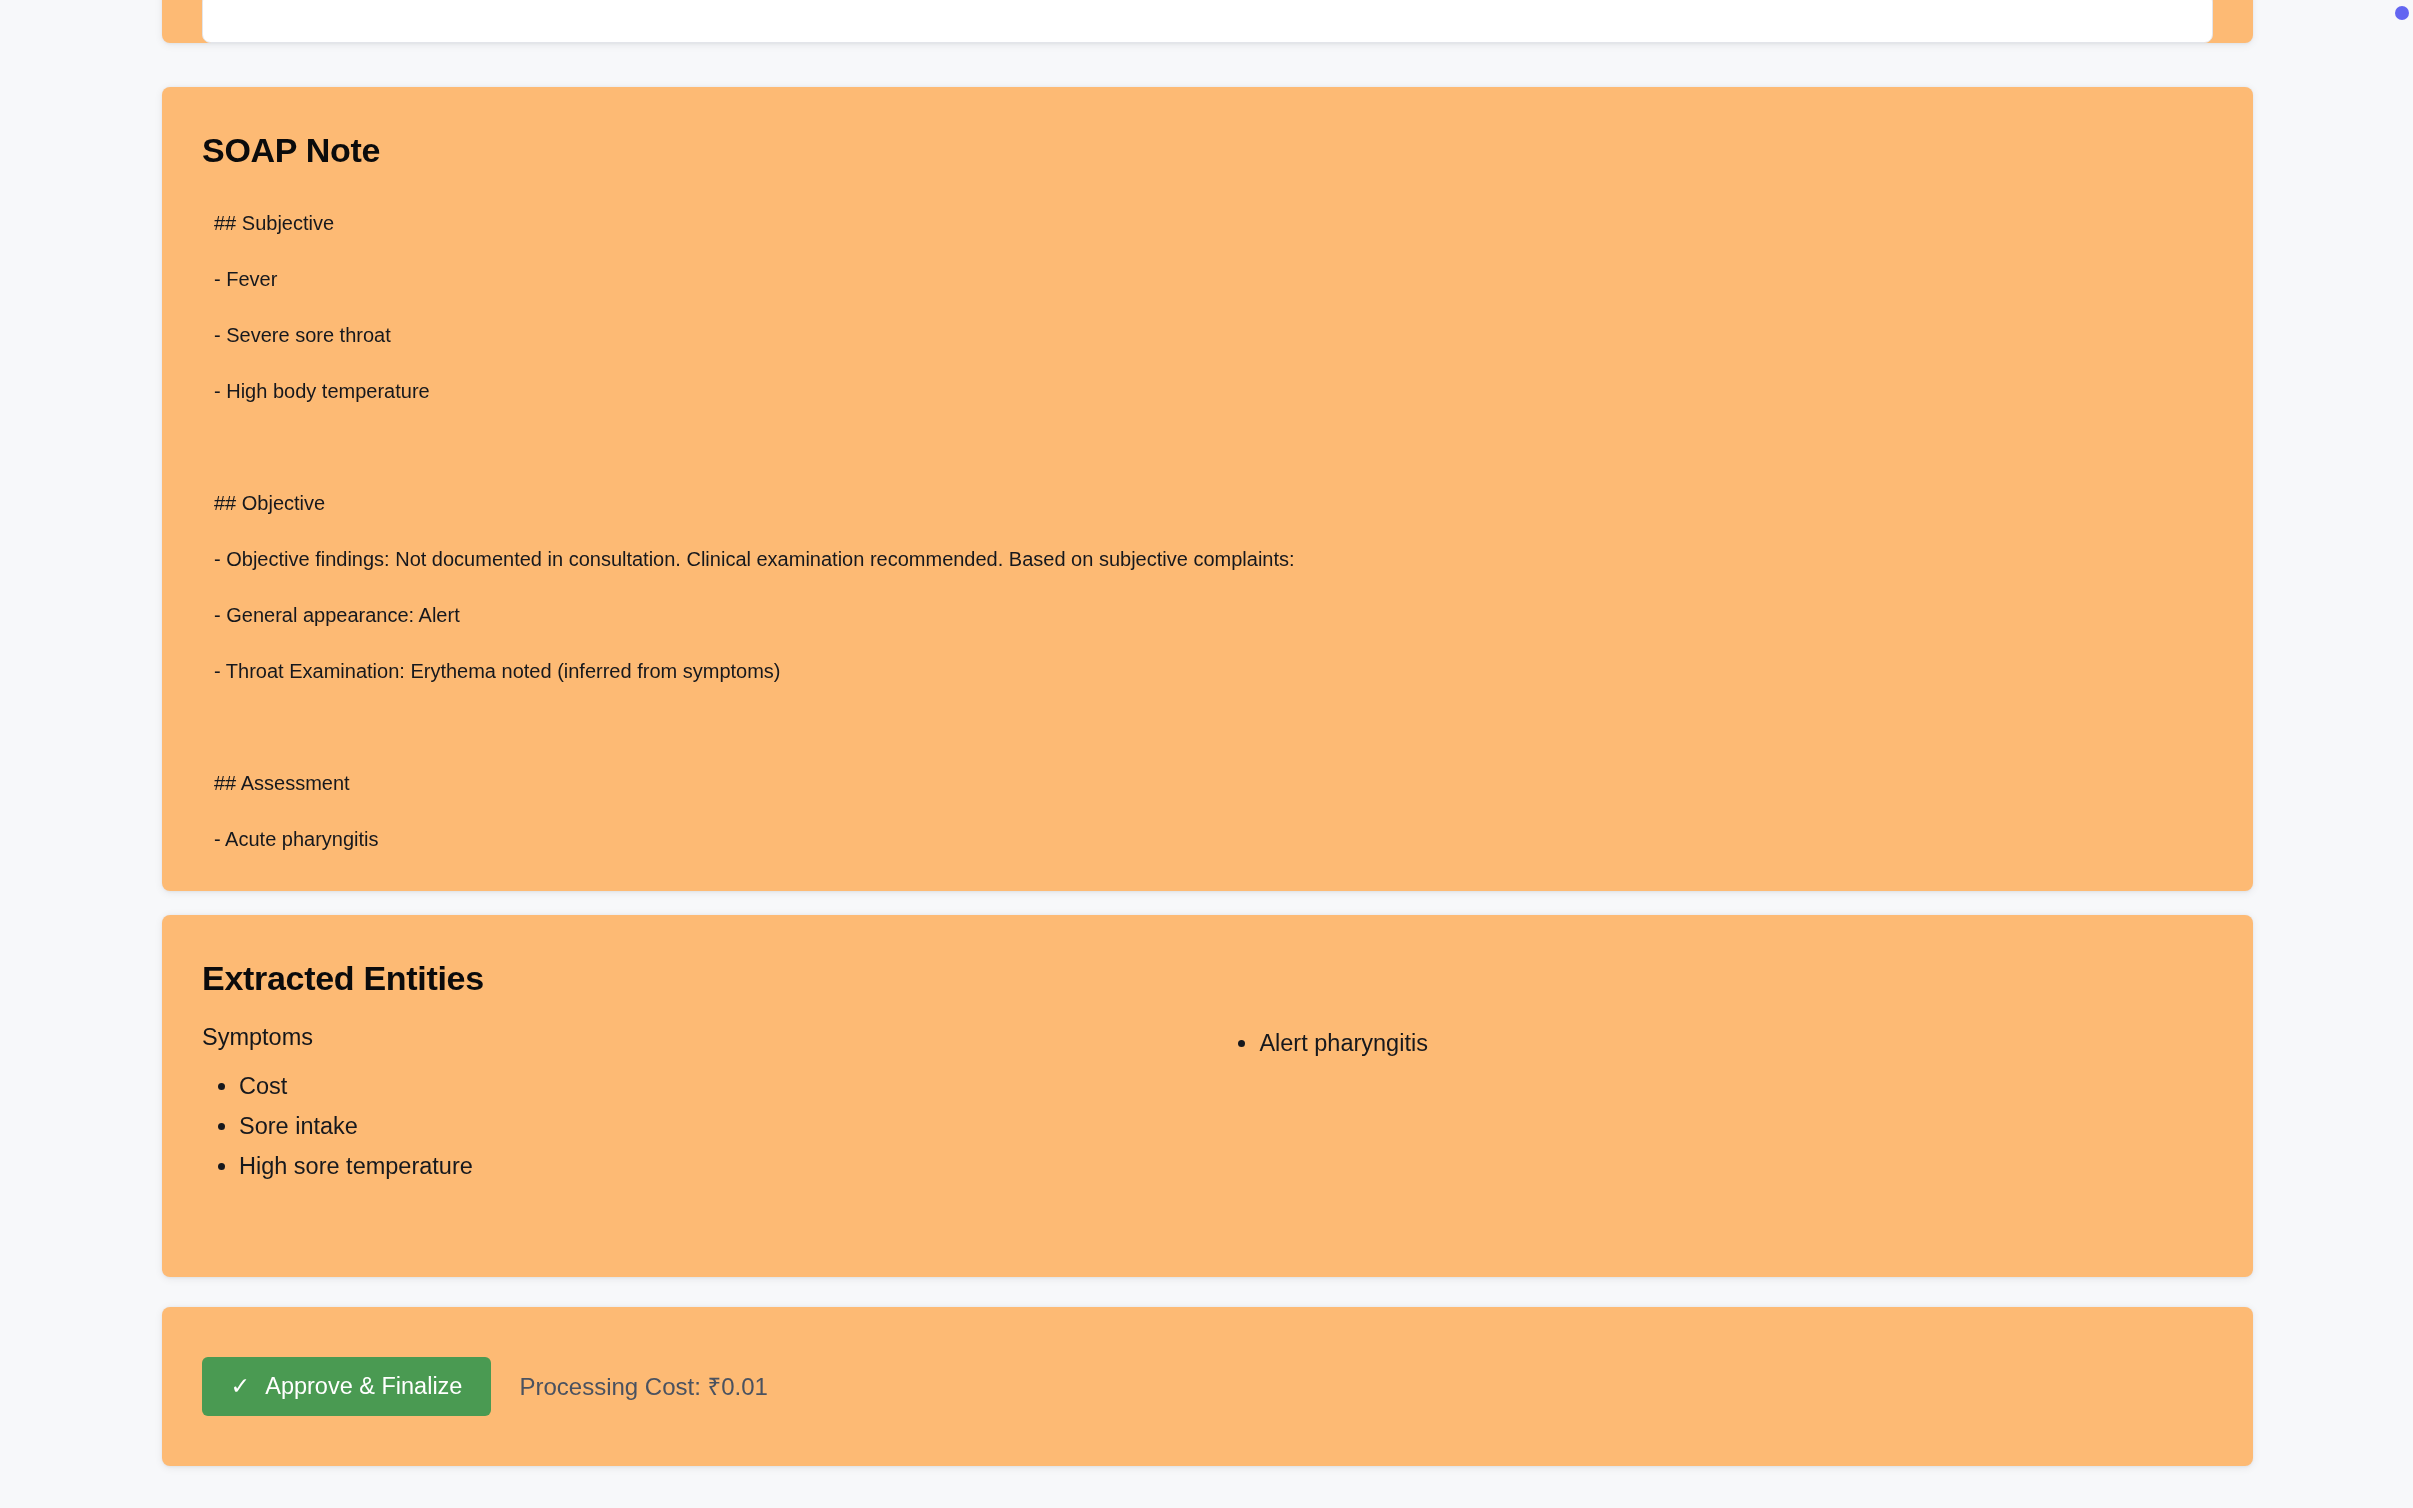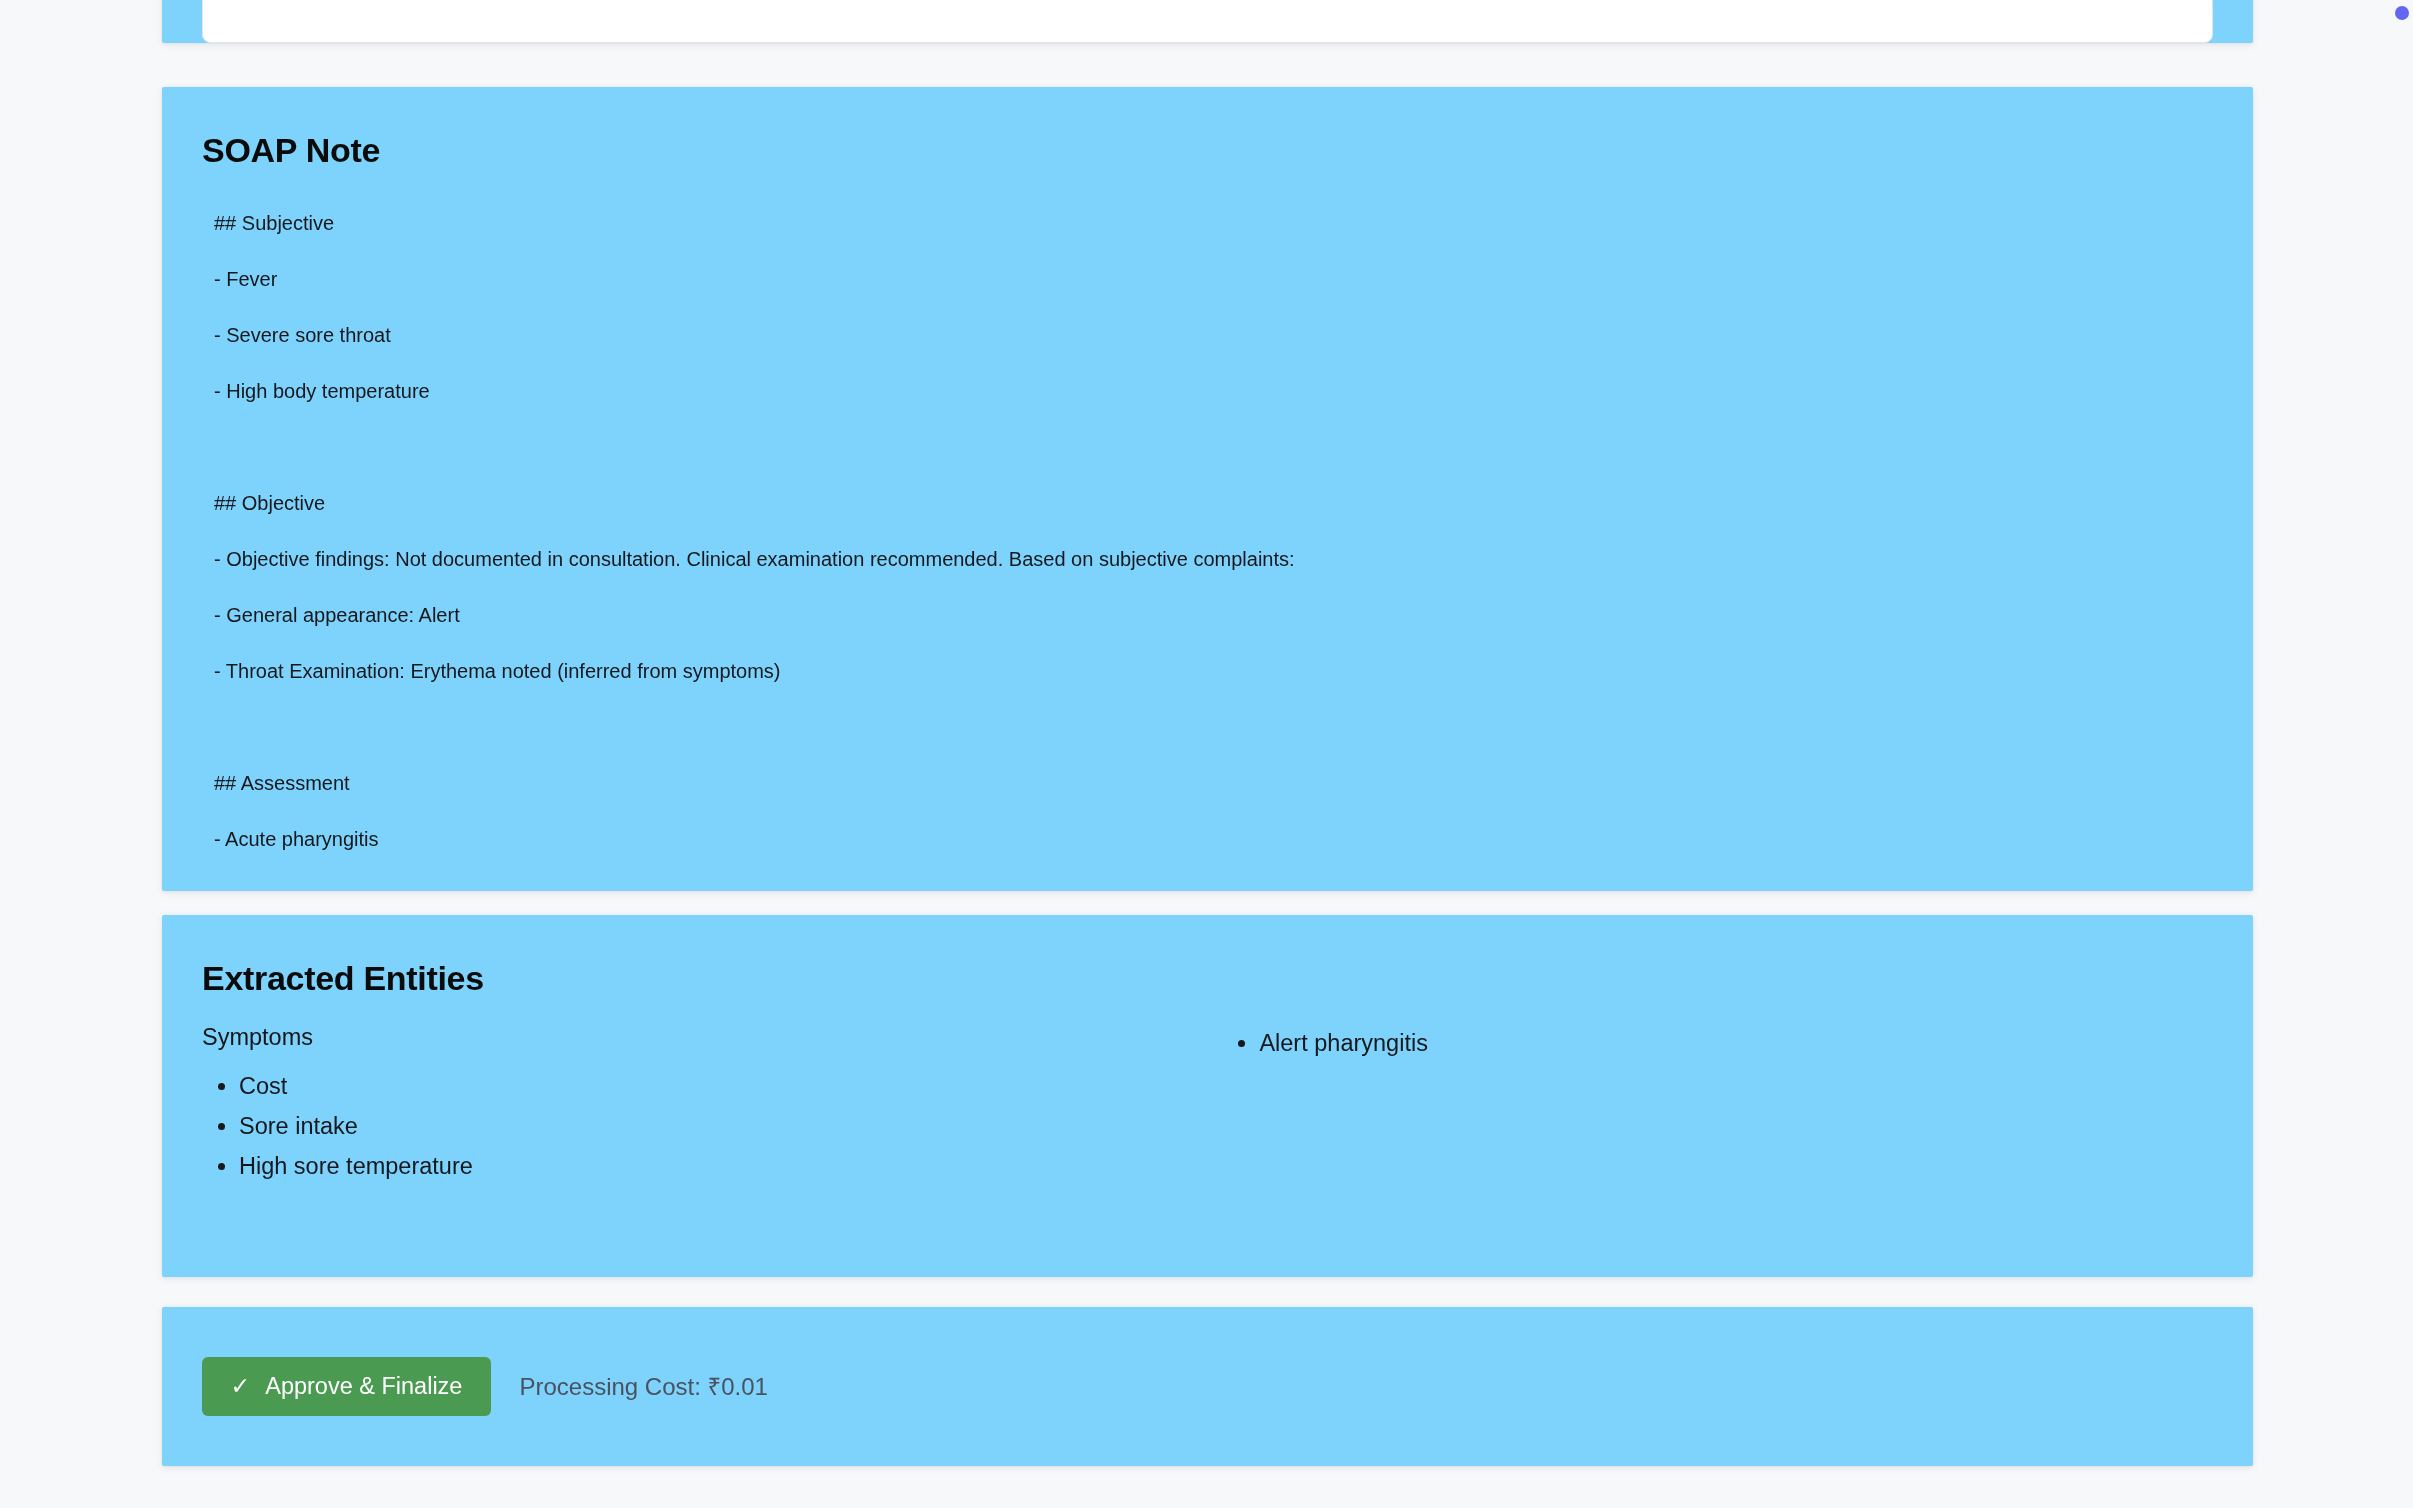--- a/index.html
+++ b/index.html
@@ -20,22 +20,22 @@
     position: relative;
     width: 2413px;
     height: 1508px;
   }
 
   
   .card {
     position: absolute;
     left: 162px;
     width: 2091px;
-    background: #7dd3fc;
-    border-radius: 2px;
+    background: #fdba74;
+    border-radius: 8px;
     box-shadow: 0 1.7px 8.4px rgba(16, 24, 40, 0.07),
                 0 0.8px 2.5px rgba(16, 24, 40, 0.05);
     box-sizing: border-box;
   }
 
   
   .card-top-partial {
     top: -141px;
     height: 184px;
     padding: 0 40px;

